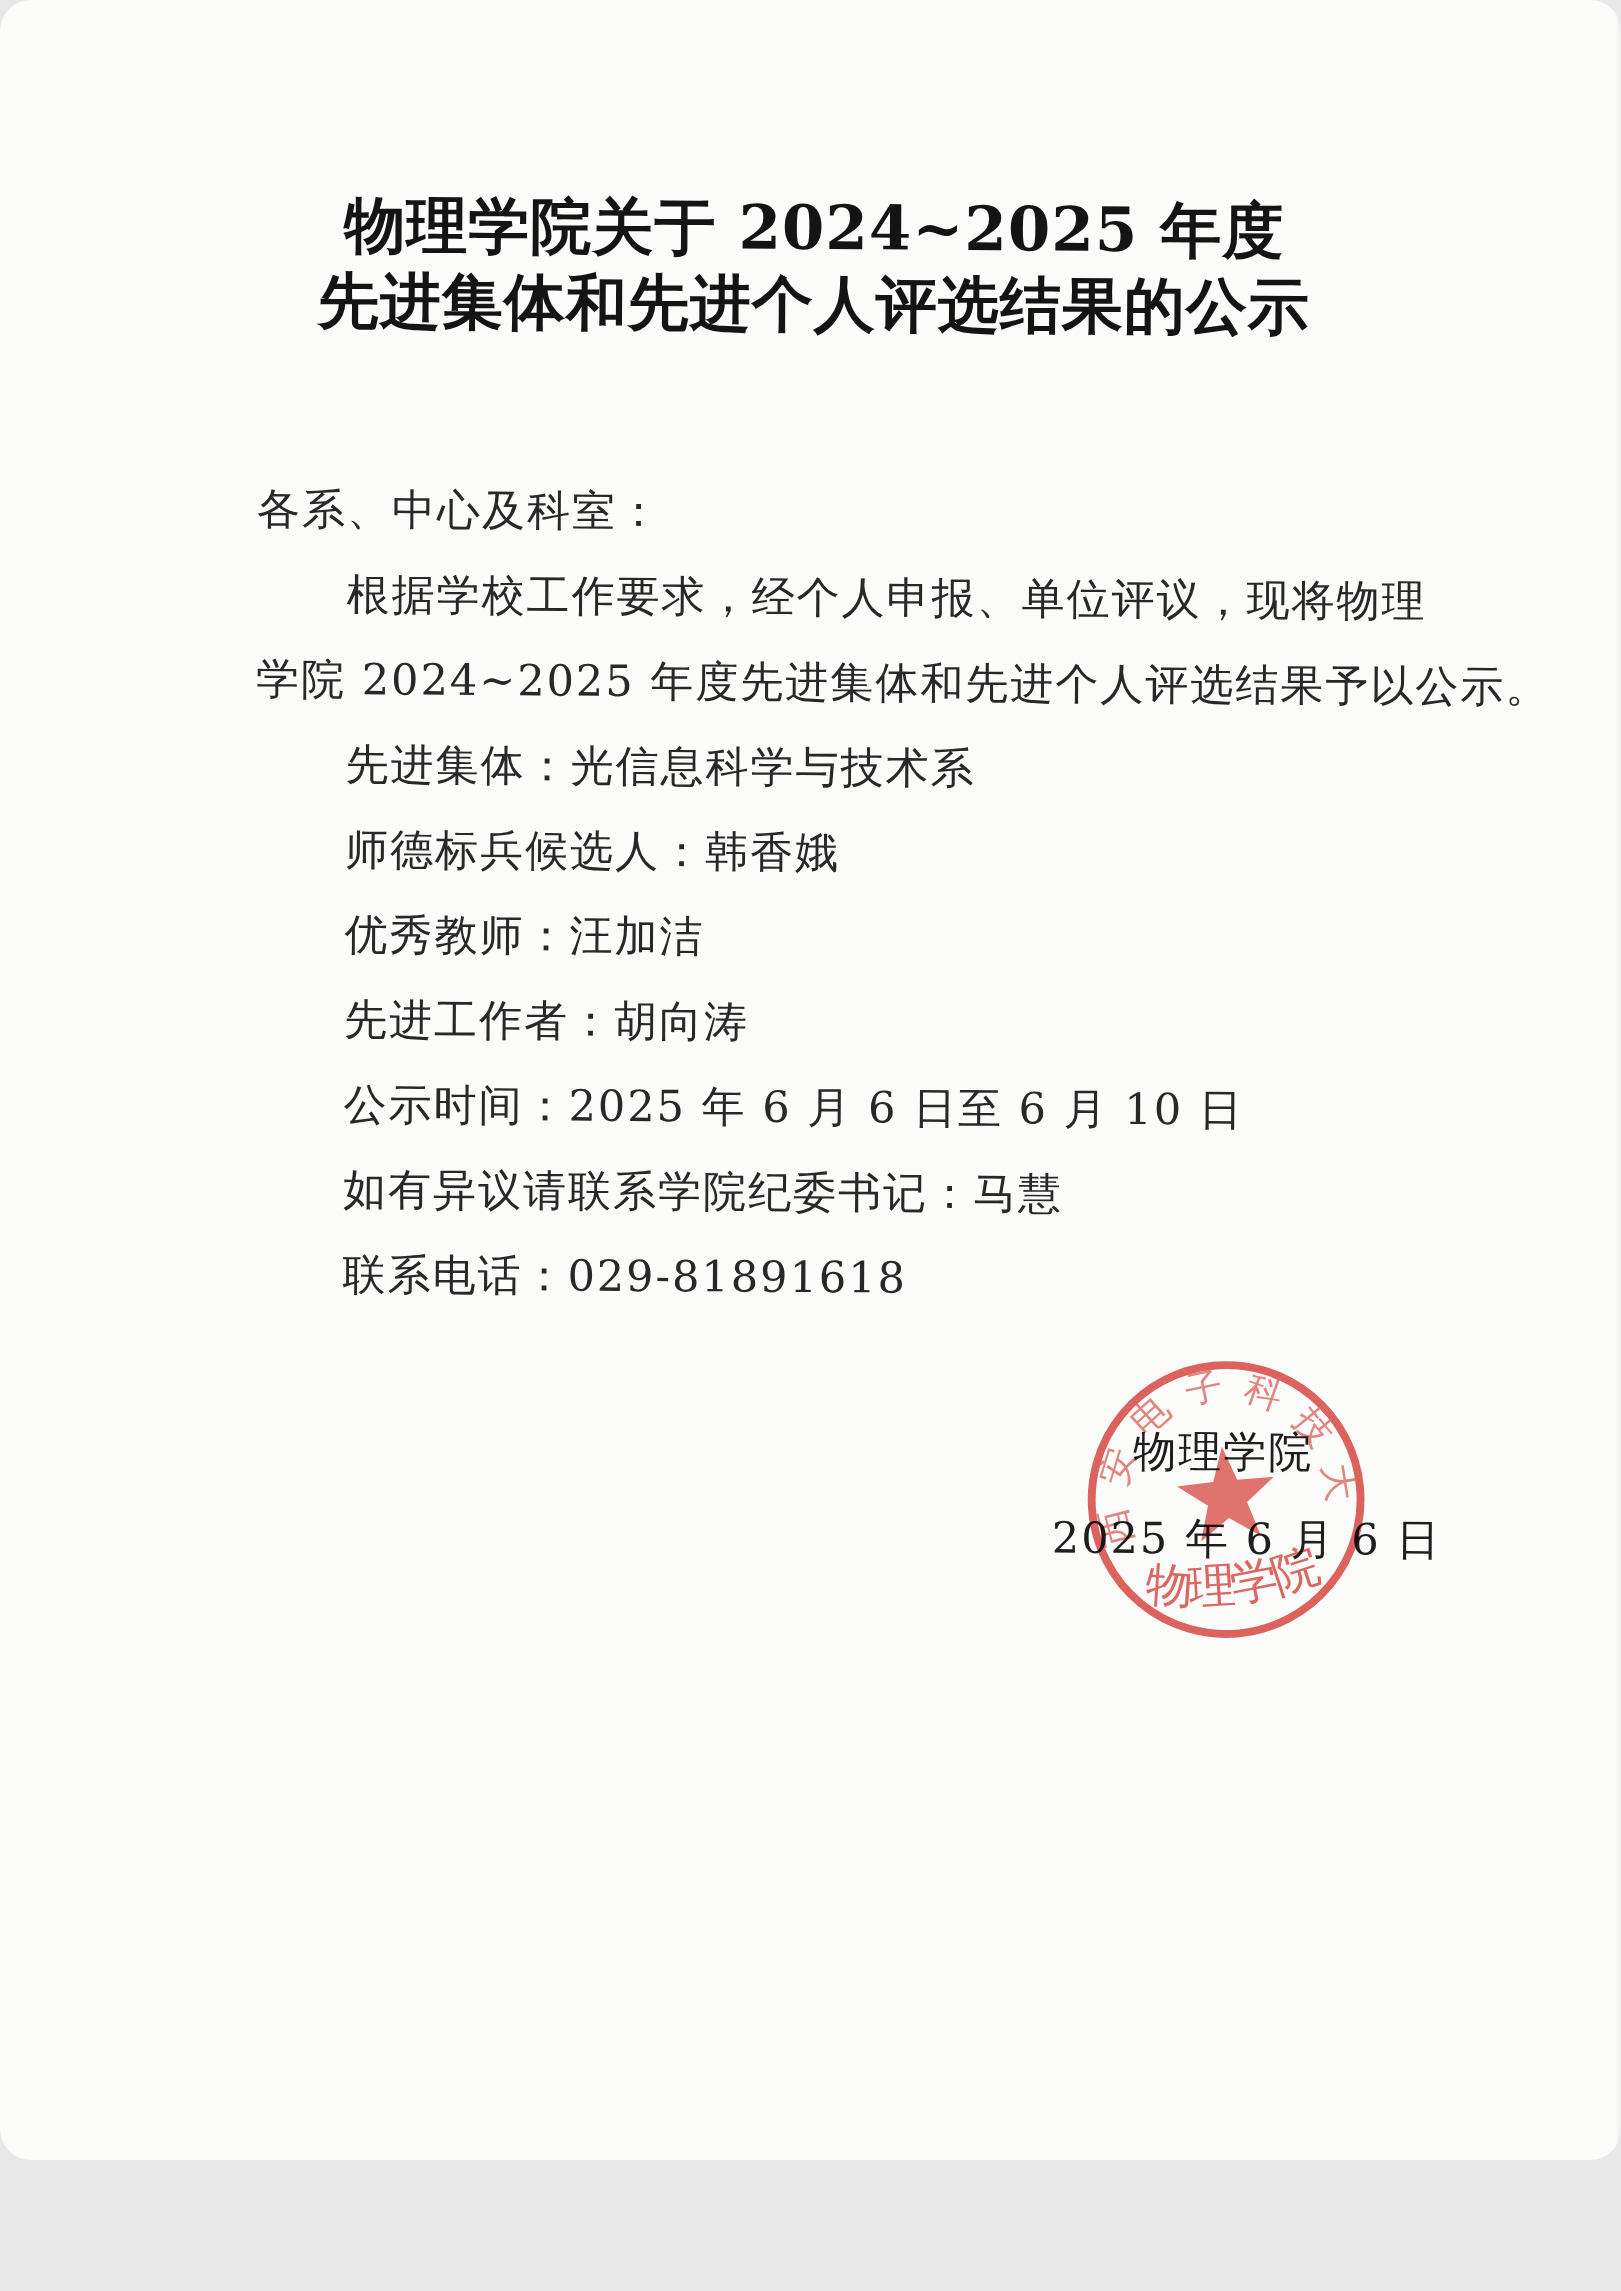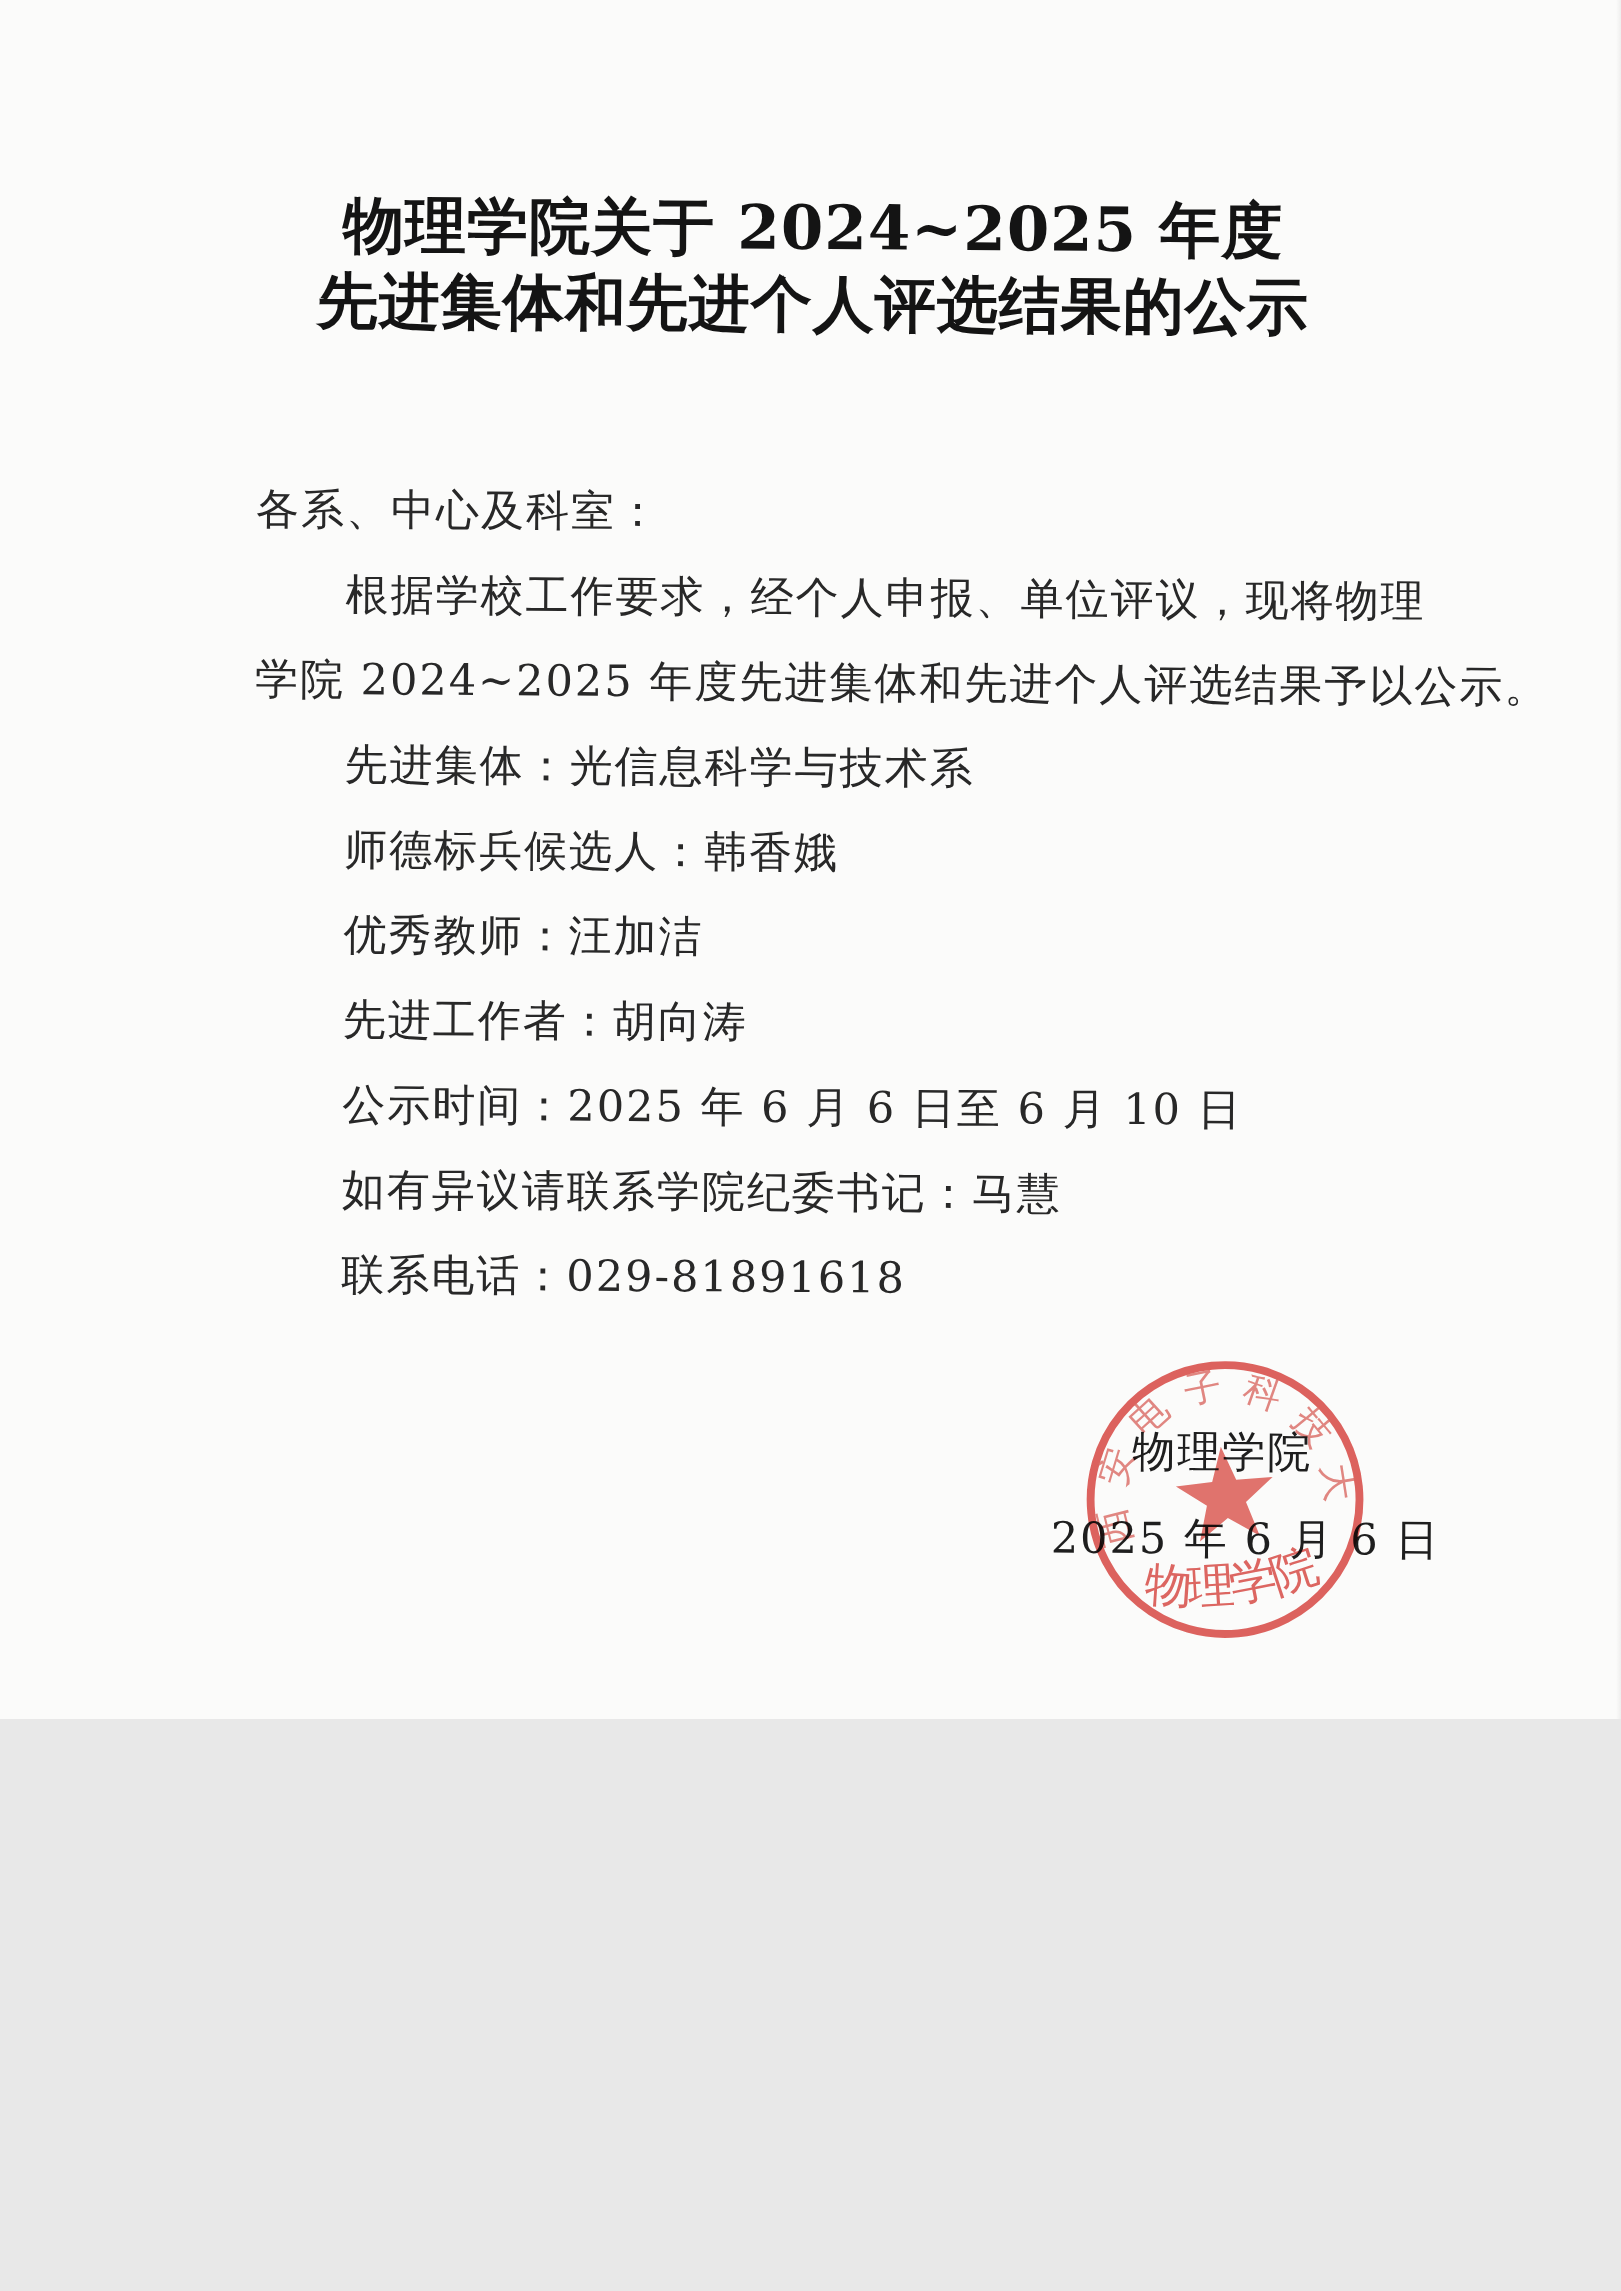--- a/index.html
+++ b/index.html
@@ -1,22 +1,23 @@
 <!DOCTYPE html>
 <html><head>
 <meta charset="utf-8">
 <style>
   html,body{margin:0;padding:0;background:#e8e8e8;}
   .page{
     position:relative;
-    width:1621px;height:1719px;
+    width:1621px;height:2160px;
     margin:0 auto;
     background:#fbfbfa;
     overflow:hidden;
     font-family:"DejaVu Serif","Liberation Serif",serif;
+    border-radius:31px;
   }
   .page::after{
     content:"";position:absolute;top:0;right:0;width:4.9px;height:100%;
     background:linear-gradient(to left, rgba(0,0,0,0.05), rgba(0,0,0,0));
     pointer-events:none;
   }
   .content{
     position:absolute;inset:0;
     transform:rotate(0.35deg);
     transform-origin:50% 40%;

